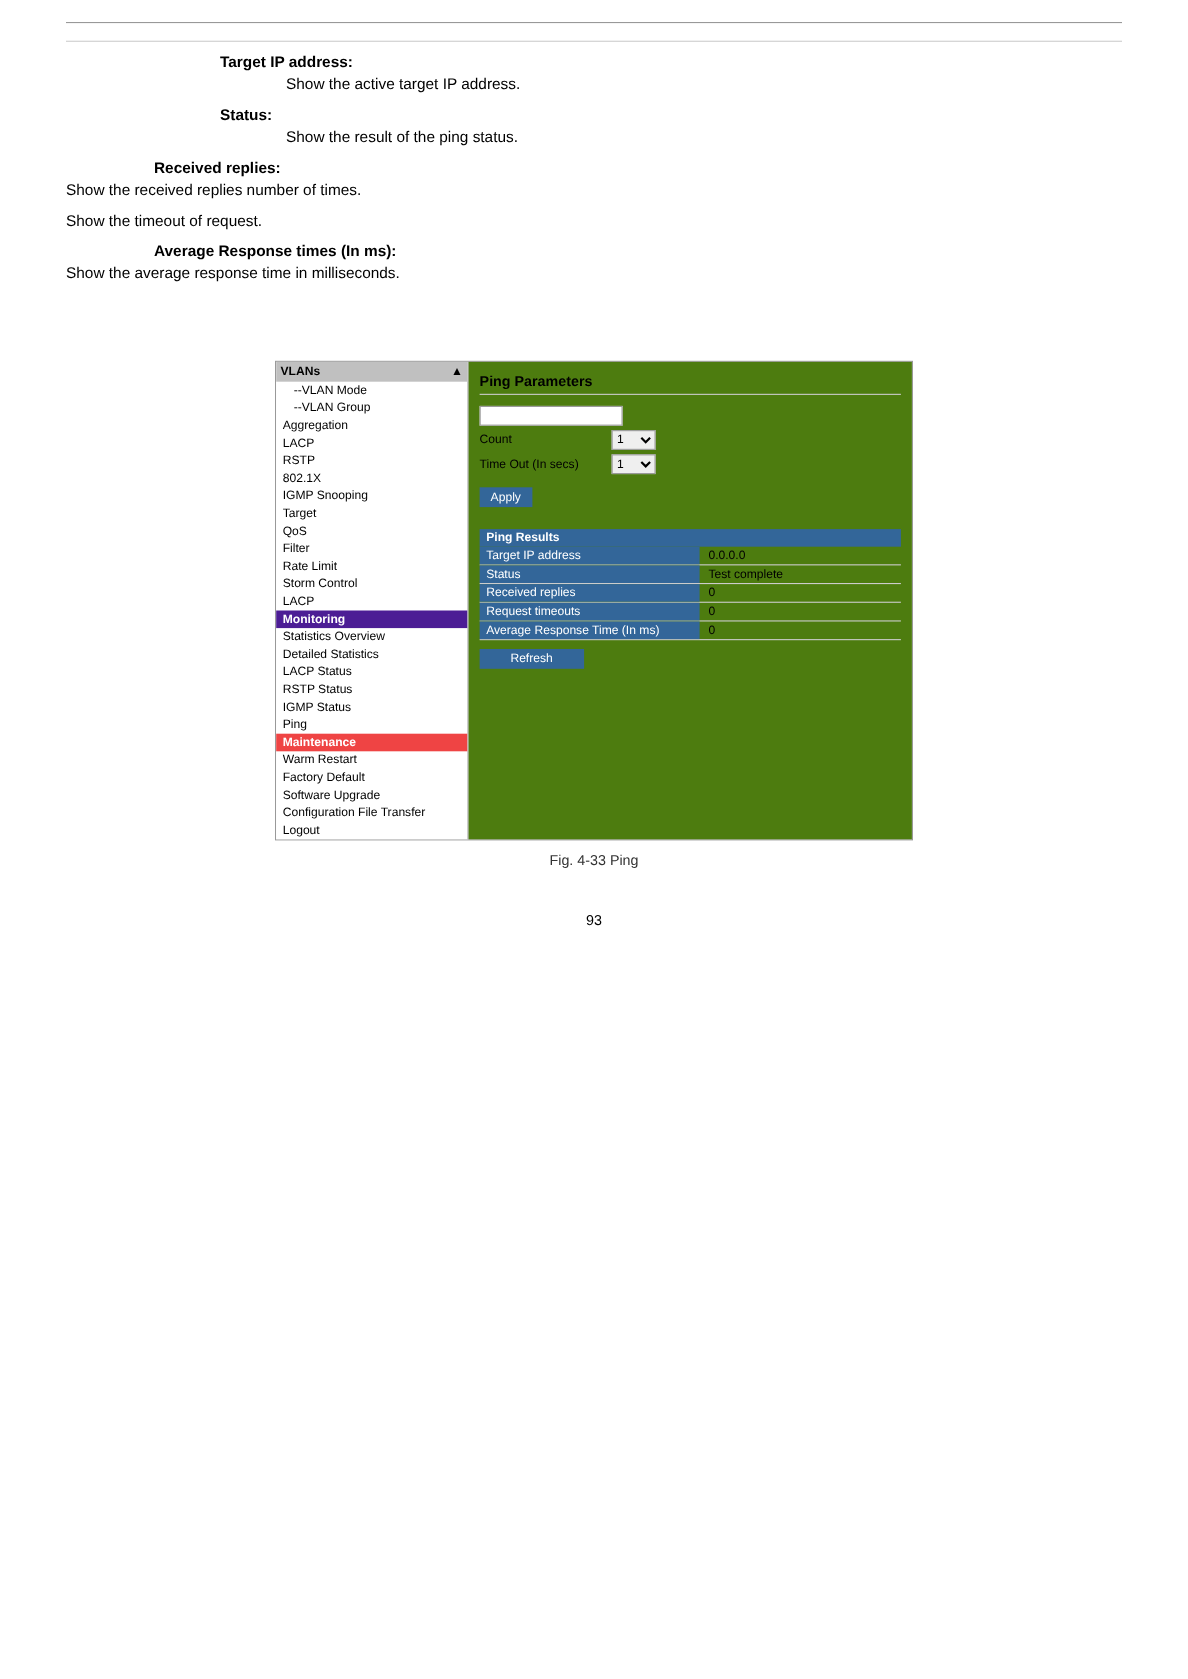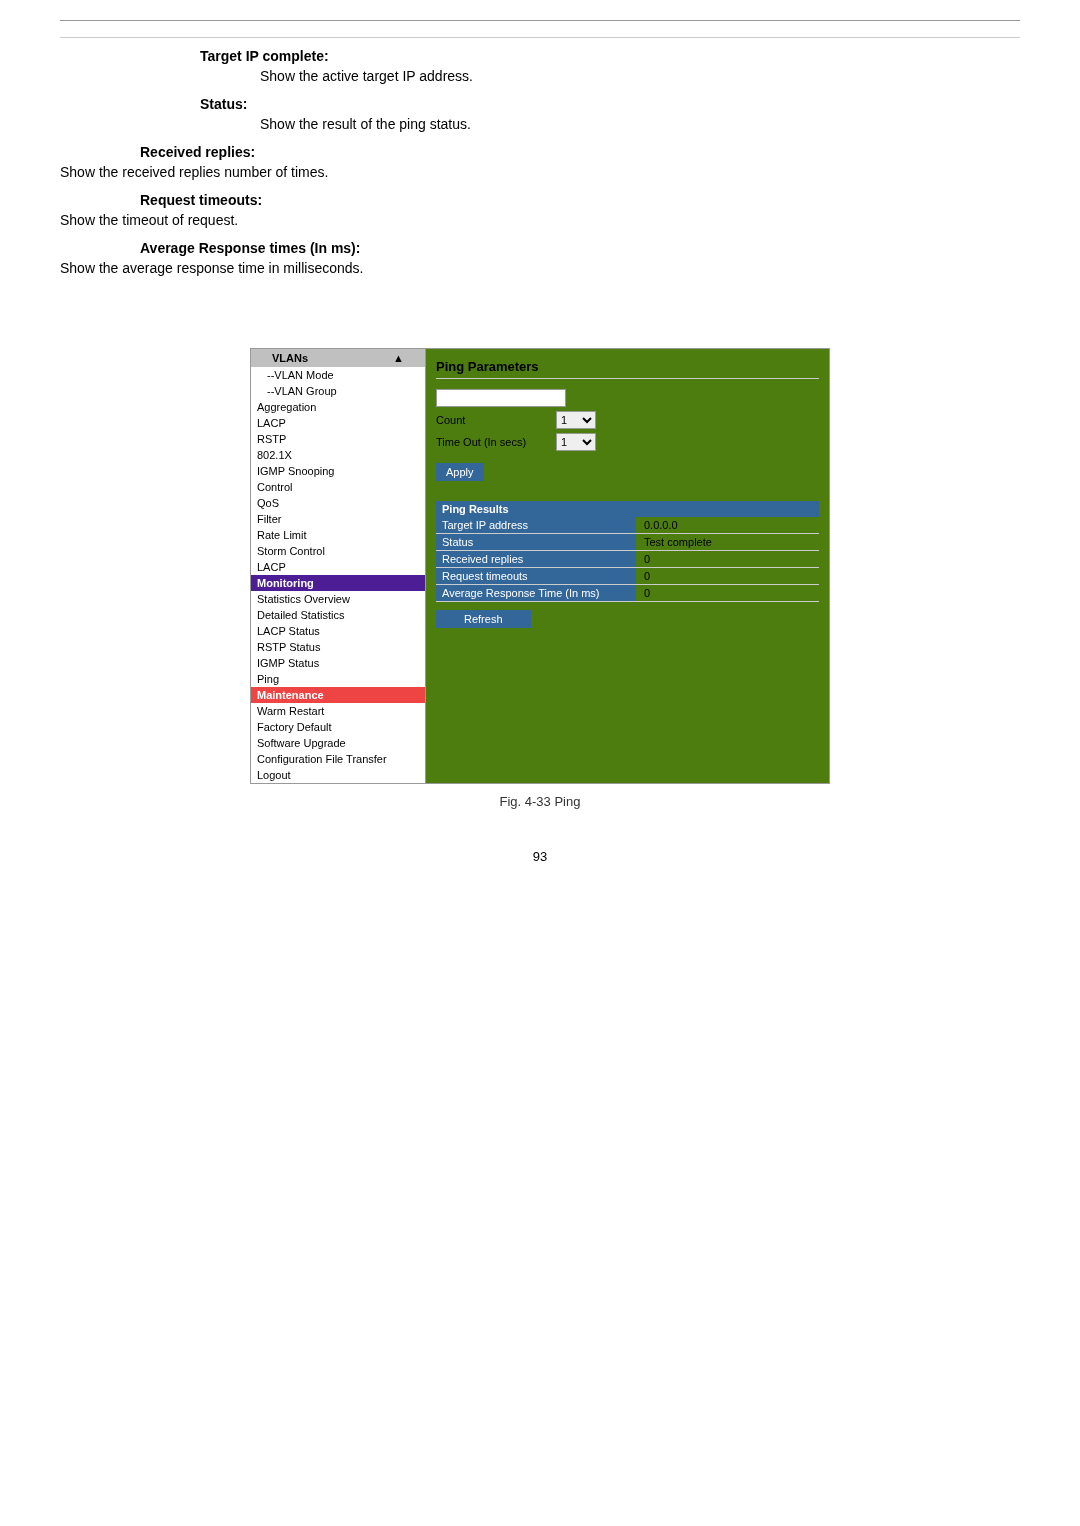--- a/index.html
+++ b/index.html
@@ -58,21 +58,21 @@
     
     .sidebar {
       width: 175px;
       border-right: 1px solid #999;
       background: #fff;
       overflow: hidden;
     }
 
     .sidebar-header {
       background: #c0c0c0;
-      padding: 3px 21px;
+      padding: 3px 4px;
       font-weight: bold;
       font-size: 11px;
       display: flex;
       justify-content: space-between;
       align-items: flex-start;
     }
 
     .sidebar-item {
       padding: 2px 6px;
       font-size: 11px;
@@ -213,36 +213,35 @@
     }
   </style>
 </head>
 <body>
 
 <div class="divider"></div>
 
 <div class="description-section">
 
   <div class="desc-item">
-    <div class="desc-label-indent">Target IP complete:</div>
+    <div class="desc-label-indent">Target IP address:</div>
     <div class="desc-text-indent">Show the active target IP address.</div>
   </div>
 
   <div class="desc-item">
     <div class="desc-label-indent">Status:</div>
     <div class="desc-text-indent">Show the result of the ping status.</div>
   </div>
 
   <div class="desc-item">
     <div class="desc-label">Received replies:</div>
     <div class="desc-text">Show the received replies number of times.</div>
   </div>
 
   <div class="desc-item">
-    <div class="desc-label">Request timeouts:</div>
     <div class="desc-text">Show the timeout of request.</div>
   </div>
 
   <div class="desc-item">
     <div class="desc-label">Average Response times (In ms):</div>
     <div class="desc-text">Show the average response time in milliseconds.</div>
   </div>
 
 </div>
 
@@ -257,21 +256,21 @@
       </div>
       <div id="sidebar-items-container">
 
       <div class="sidebar-item indent">--VLAN Mode</div>
           <div class="sidebar-item indent">--VLAN Group</div>
           <div class="sidebar-item">Aggregation</div>
           <div class="sidebar-item">LACP</div>
           <div class="sidebar-item">RSTP</div>
           <div class="sidebar-item">802.1X</div>
           <div class="sidebar-item">IGMP Snooping</div>
-          <div class="sidebar-item">Control</div>
+          <div class="sidebar-item">Target</div>
           <div class="sidebar-item">QoS</div>
           <div class="sidebar-item">Filter</div>
           <div class="sidebar-item">Rate Limit</div>
           <div class="sidebar-item">Storm Control</div>
           <div class="sidebar-item">LACP</div>
           <div class="sidebar-section-header">Monitoring</div>
           <div class="sidebar-item">Statistics Overview</div>
           <div class="sidebar-item">Detailed Statistics</div>
           <div class="sidebar-item">LACP Status</div>
           <div class="sidebar-item">RSTP Status</div>

